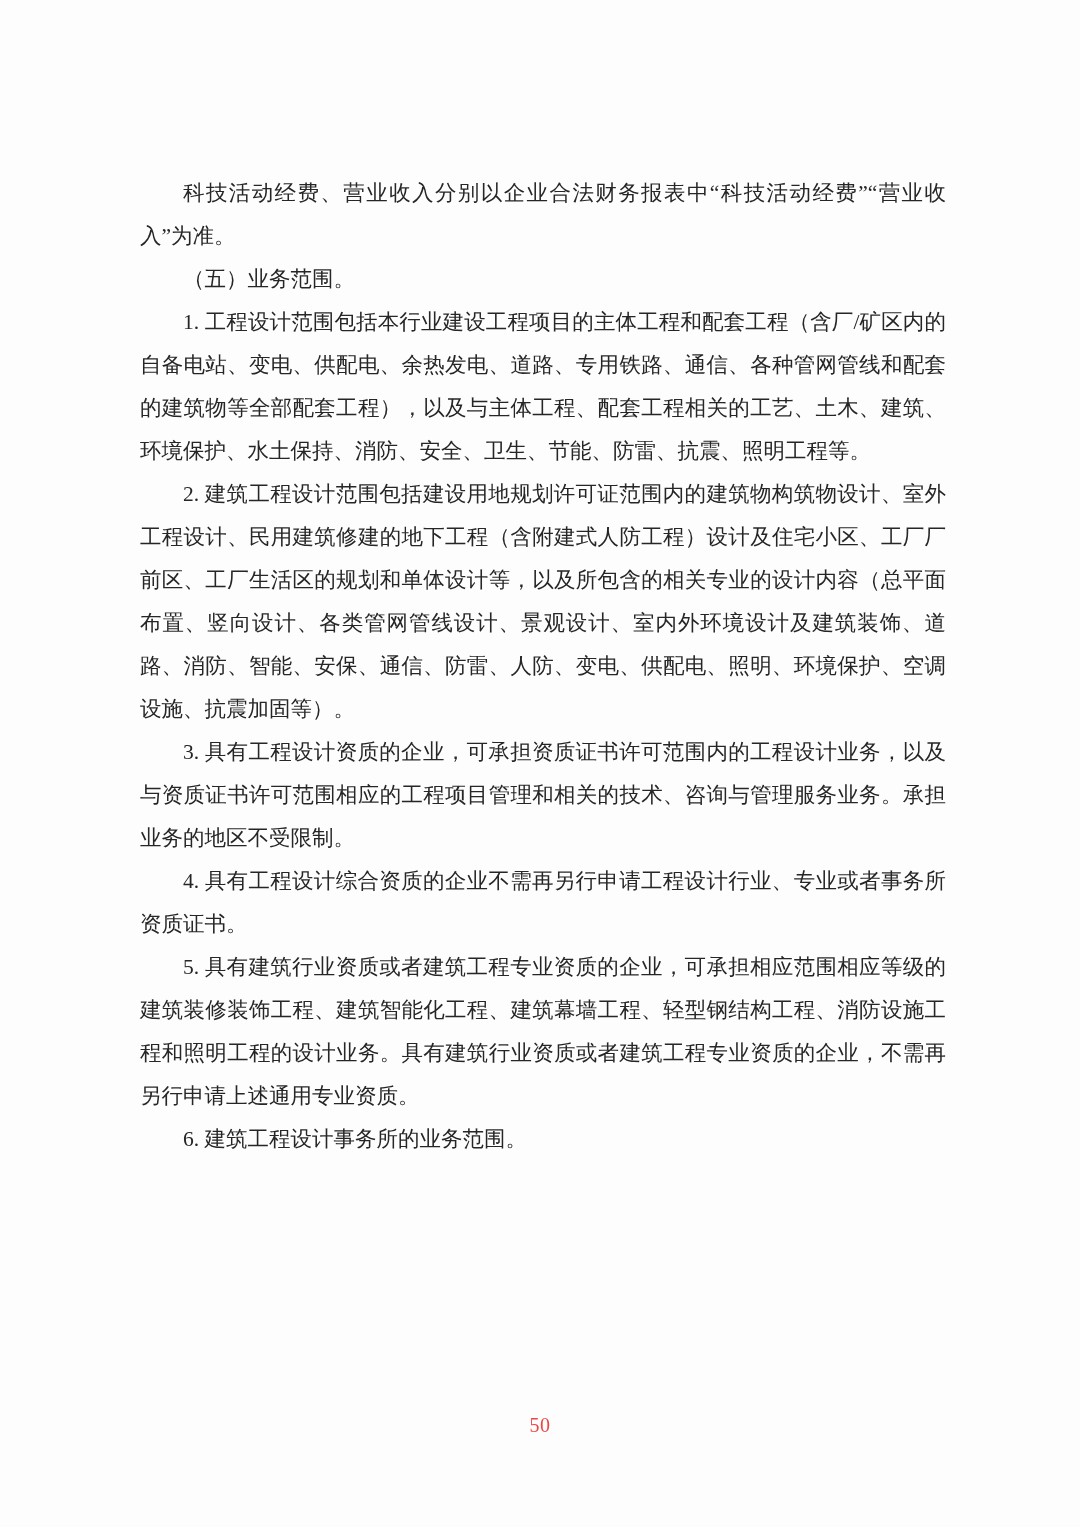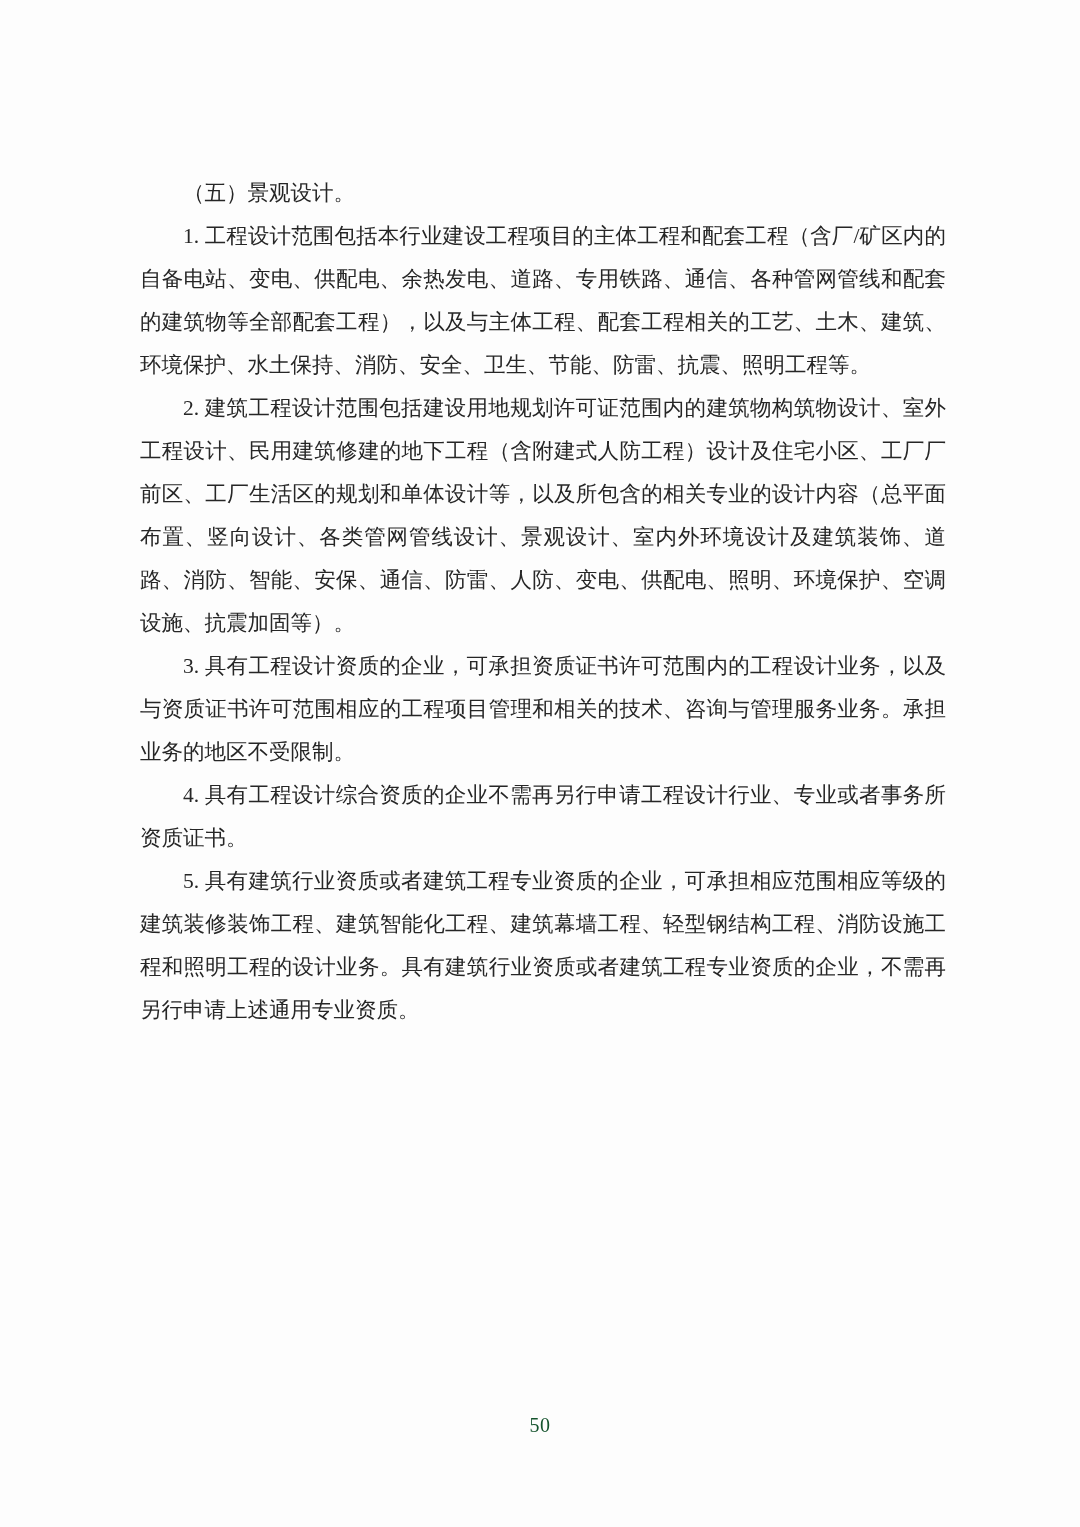--- a/index.html
+++ b/index.html
@@ -35,33 +35,35 @@
   .footer {
     position: absolute;
     left: 0;
     top: 1410px;
     width: 100%;
     text-align: center;
   }
   .page-number {
     font-size: 20px;
     line-height: 30px;
-    color: #14532d;
+    color: #ef4444;
     letter-spacing: 0.5px;
   }
 </style>
 </head>
 <body>
 
 <div class="page">
   <main class="content">
-    <p class="para">（五）景观设计。</p>
+    <p class="para">科技活动经费、营业收入分别以企业合法财务报表中“科技活动经费”“营业收入”为准。</p>
+    <p class="para">（五）业务范围。</p>
     <p class="para">1. 工程设计范围包括本行业建设工程项目的主体工程和配套工程（含厂/矿区内的自备电站、变电、供配电、余热发电、道路、专用铁路、通信、各种管网管线和配套的建筑物等全部配套工程），以及与主体工程、配套工程相关的工艺、土木、建筑、环境保护、水土保持、消防、安全、卫生、节能、防雷、抗震、照明工程等。</p>
     <p class="para">2. 建筑工程设计范围包括建设用地规划许可证范围内的建筑物构筑物设计、室外工程设计、民用建筑修建的地下工程（含附建式人防工程）设计及住宅小区、工厂厂前区、工厂生活区的规划和单体设计等，以及所包含的相关专业的设计内容（总平面布置、竖向设计、各类管网管线设计、景观设计、室内外环境设计及建筑装饰、道路、消防、智能、安保、通信、防雷、人防、变电、供配电、照明、环境保护、空调设施、抗震加固等）。</p>
     <p class="para">3. 具有工程设计资质的企业，可承担资质证书许可范围内的工程设计业务，以及与资质证书许可范围相应的工程项目管理和相关的技术、咨询与管理服务业务。承担业务的地区不受限制。</p>
     <p class="para">4. 具有工程设计综合资质的企业不需再另行申请工程设计行业、专业或者事务所资质证书。</p>
     <p class="para">5. 具有建筑行业资质或者建筑工程专业资质的企业，可承担相应范围相应等级的建筑装修装饰工程、建筑智能化工程、建筑幕墙工程、轻型钢结构工程、消防设施工程和照明工程的设计业务。具有建筑行业资质或者建筑工程专业资质的企业，不需再另行申请上述通用专业资质。</p>
+    <p class="para">6. 建筑工程设计事务所的业务范围。</p>
   </main>
 
   <footer class="footer">
     <span class="page-number">50</span>
   </footer>
 </div>
 
 </body></html>

